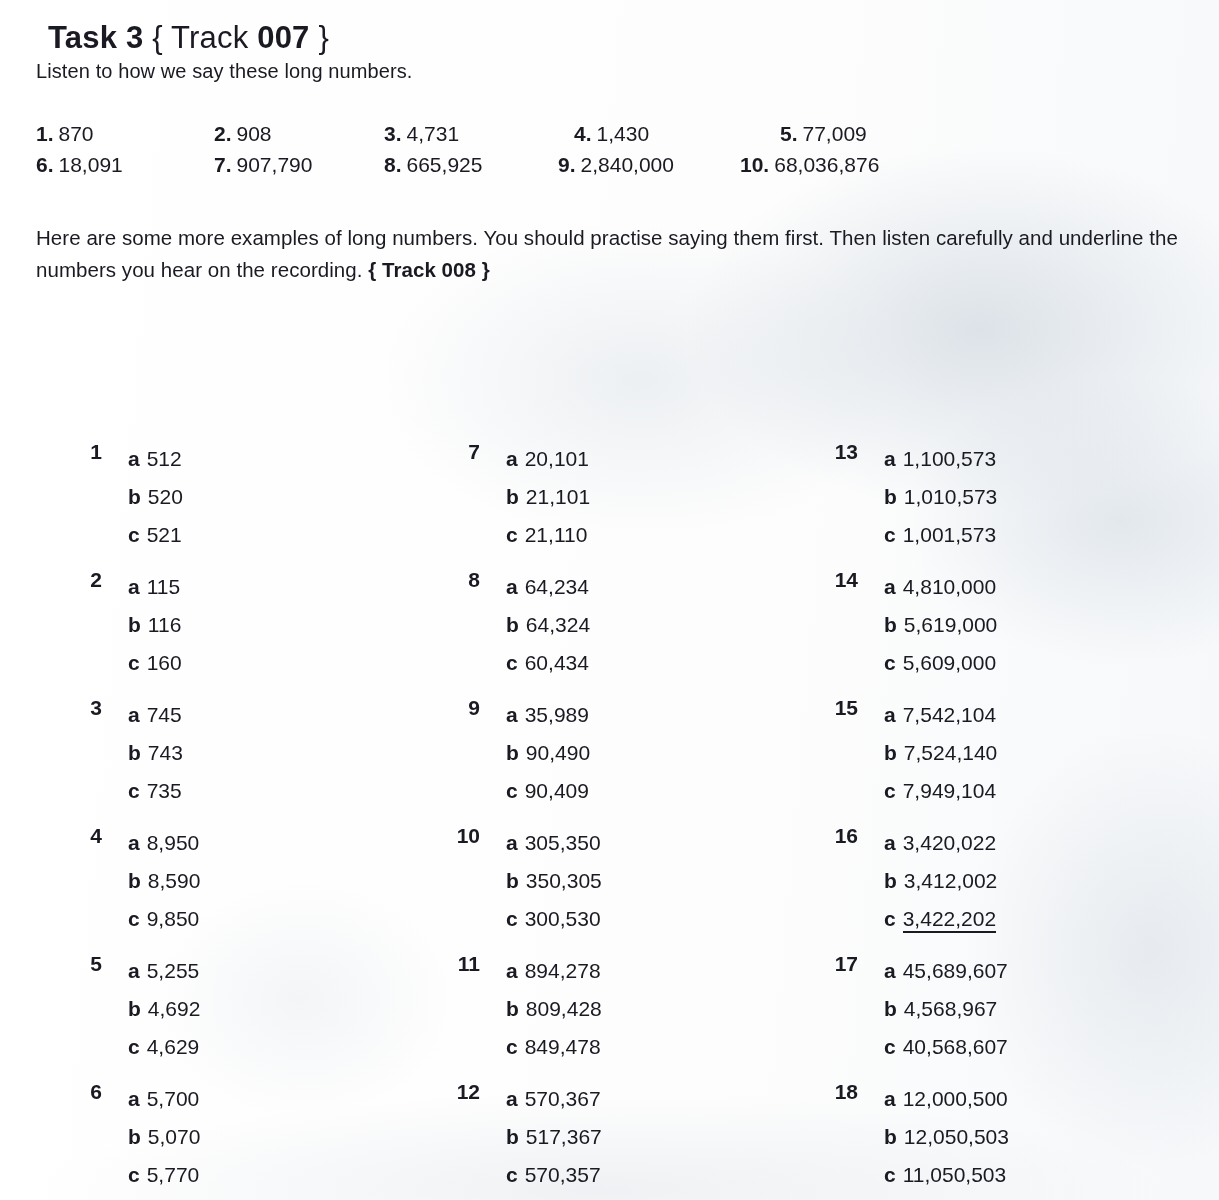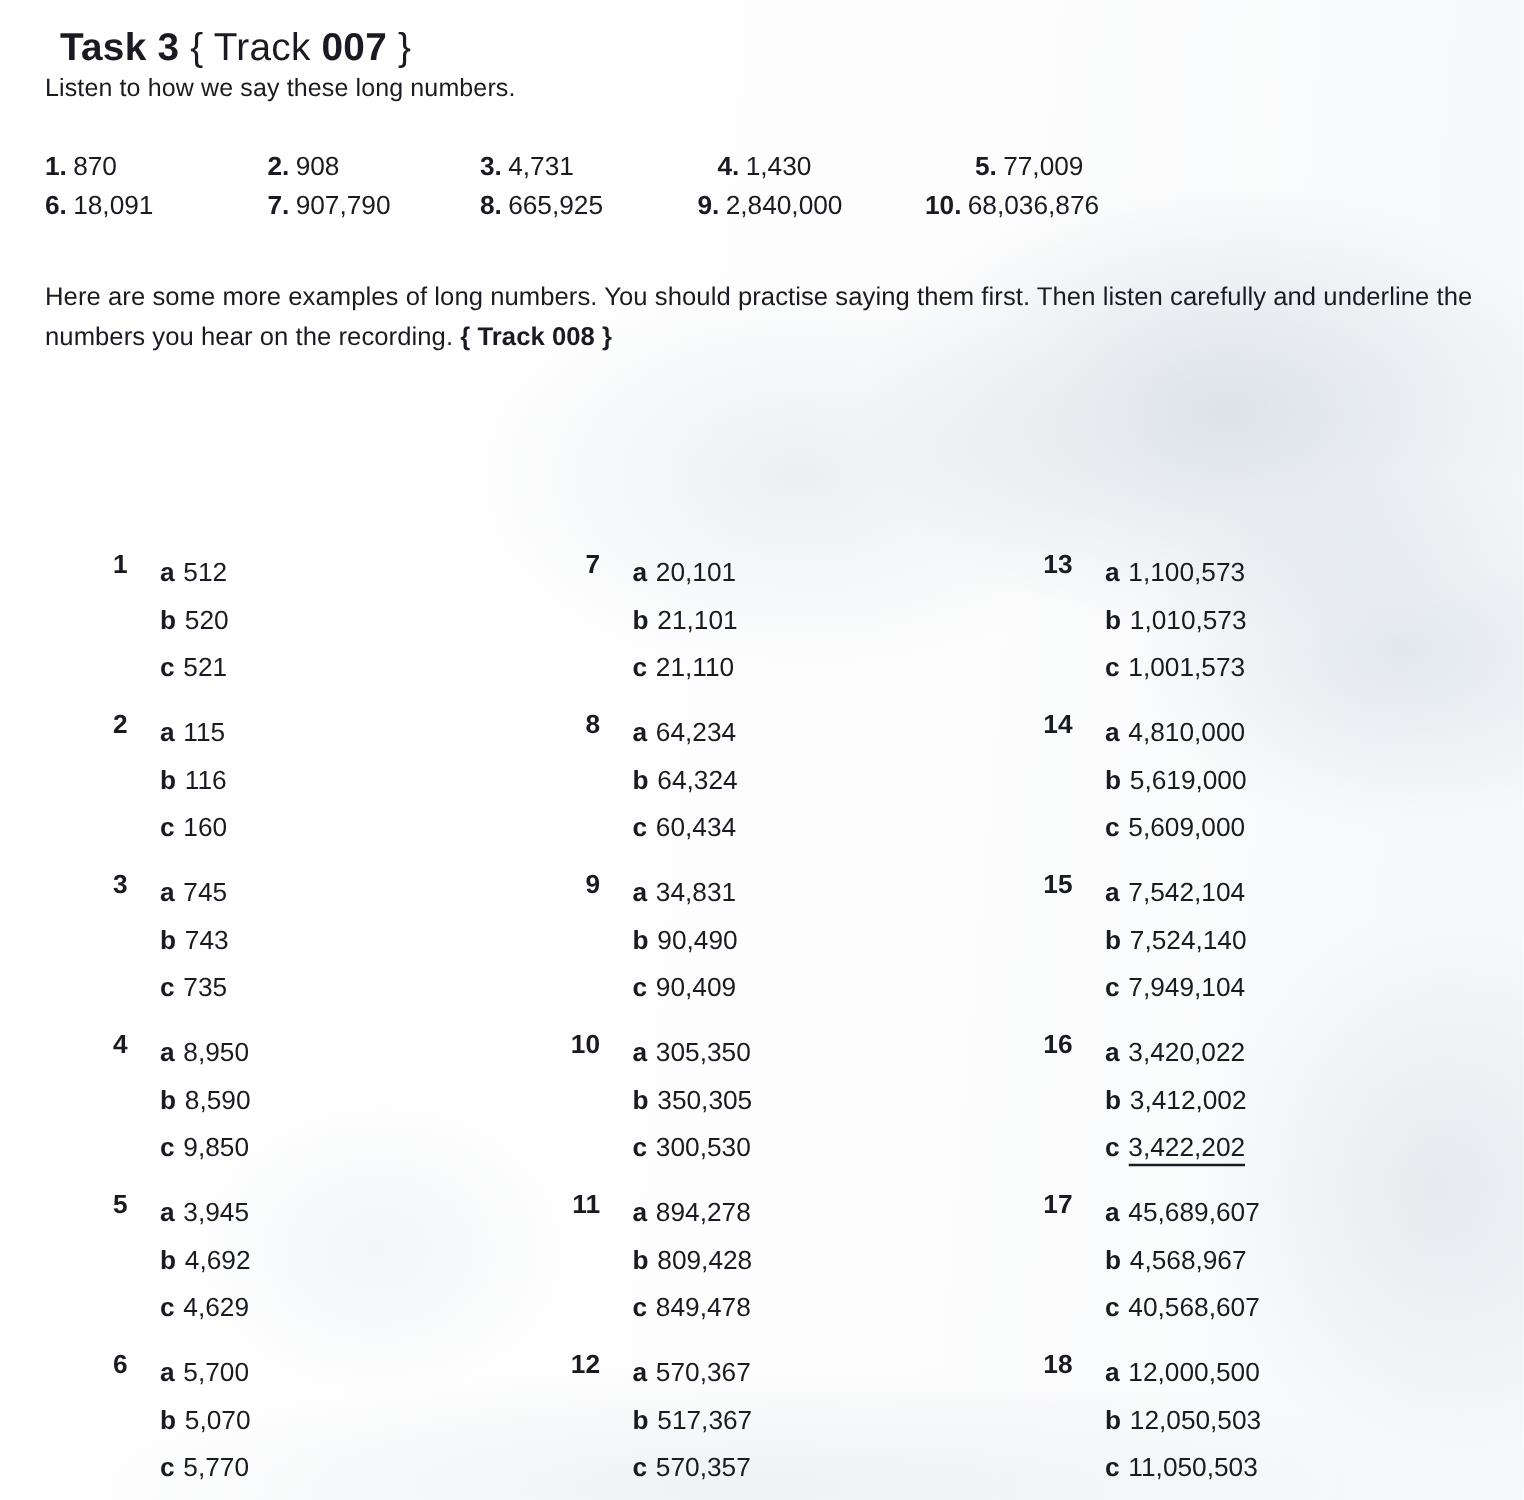--- a/index.html
+++ b/index.html
@@ -196,21 +196,21 @@
           <div class="qnum">4</div>
           <div class="opts">
             <div class="opt"><span class="letter">a</span><span class="value">8,950</span></div>
             <div class="opt"><span class="letter">b</span><span class="value">8,590</span></div>
             <div class="opt"><span class="letter">c</span><span class="value">9,850</span></div>
           </div>
         </div>
         <div class="qblock" style="top: 512px;">
           <div class="qnum">5</div>
           <div class="opts">
-            <div class="opt"><span class="letter">a</span><span class="value">3,945</span></div>
+            <div class="opt"><span class="letter">a</span><span class="value">5,255</span></div>
             <div class="opt"><span class="letter">b</span><span class="value">4,692</span></div>
             <div class="opt"><span class="letter">c</span><span class="value">4,629</span></div>
           </div>
         </div>
         <div class="qblock" style="top: 640px;">
           <div class="qnum">6</div>
           <div class="opts">
             <div class="opt"><span class="letter">a</span><span class="value">5,700</span></div>
             <div class="opt"><span class="letter">b</span><span class="value">5,070</span></div>
             <div class="opt"><span class="letter">c</span><span class="value">5,770</span></div>
@@ -230,21 +230,21 @@
           <div class="qnum">8</div>
           <div class="opts">
             <div class="opt"><span class="letter">a</span><span class="value">64,234</span></div>
             <div class="opt"><span class="letter">b</span><span class="value">64,324</span></div>
             <div class="opt"><span class="letter">c</span><span class="value">60,434</span></div>
           </div>
         </div>
         <div class="qblock" style="top: 256px;">
           <div class="qnum">9</div>
           <div class="opts">
-            <div class="opt"><span class="letter">a</span><span class="value">34,831</span></div>
+            <div class="opt"><span class="letter">a</span><span class="value">35,989</span></div>
             <div class="opt"><span class="letter">b</span><span class="value">90,490</span></div>
             <div class="opt"><span class="letter">c</span><span class="value">90,409</span></div>
           </div>
         </div>
         <div class="qblock" style="top: 384px;">
           <div class="qnum">10</div>
           <div class="opts">
             <div class="opt"><span class="letter">a</span><span class="value">305,350</span></div>
             <div class="opt"><span class="letter">b</span><span class="value">350,305</span></div>
             <div class="opt"><span class="letter">c</span><span class="value">300,530</span></div>

